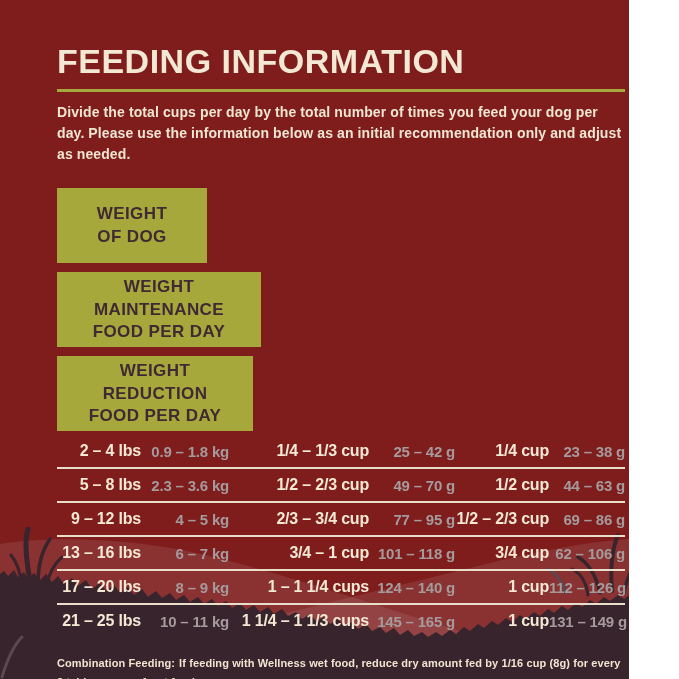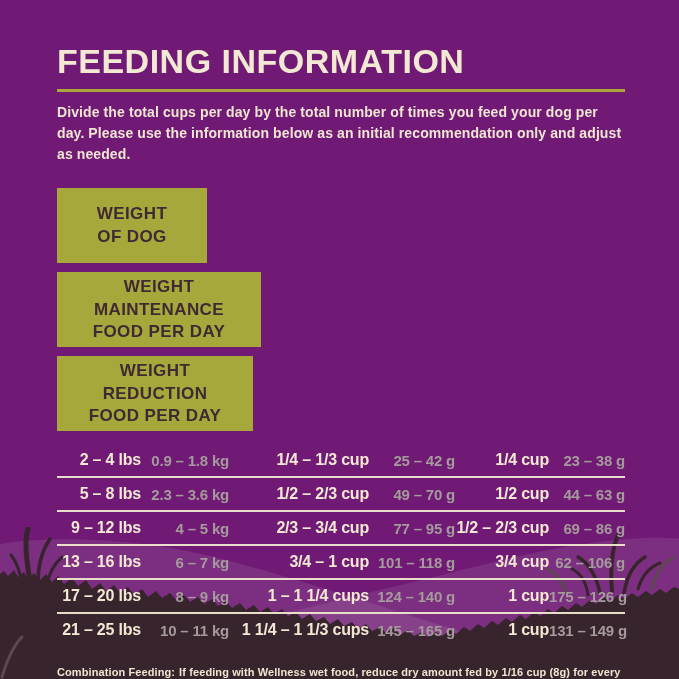--- a/index.html
+++ b/index.html
@@ -1,20 +1,20 @@
 <!DOCTYPE html>
 <html><head>
 <meta charset="utf-8">
 <style>
   html,body { margin:0; padding:0; }
   body { font-family: "Liberation Sans", sans-serif; }
   .stage {
     position: relative;
-    width: 679px; height: 679px;
-    background: #701a75;
+    width: 629px; height: 679px;
+    background: #7f1d1d;
     overflow: hidden;
   }
   .content {
     position: absolute;
     left: 57px; top: 0;
     width: 568px;
   }
   .title {
     margin: 42px 0 0 0;
     font-size: 34px;
@@ -52,21 +52,21 @@
     justify-content: center;
     text-align: center;
     font-weight: bold;
     font-size: 17px;
     line-height: 1.3;
     letter-spacing: 0.4px;
   }
   .hbox.w1 { width: 150px; }
   .hbox.w2 { width: 204px; }
   .hbox.w3 { width: 196px; }
-  .tbody { margin-top: 13px; }
+  .tbody { margin-top: 4px; }
   .trow {
     display: grid;
     grid-template-columns: 88px 84px 140px 86px 94px 76px;
     align-items: center;
     height: 32px;
     white-space: nowrap;
   }
   .trow:not(:last-child) { border-bottom: 2px solid #e9dec9; }
   .cell { text-align: right; }
   .cell.lbs { text-align: right; padding-right: 4px; }
@@ -181,21 +181,21 @@
         <span class="cell muted">101 – 118 g</span>
         <span class="cell strong">3/4 cup</span>
         <span class="cell muted">62 – 106 g</span>
       </div>
       <div class="trow">
         <span class="cell lbs strong">17 – 20 lbs</span>
         <span class="cell muted">8 – 9 kg</span>
         <span class="cell strong">1 – 1 1/4 cups</span>
         <span class="cell muted">124 – 140 g</span>
         <span class="cell strong">1 cup</span>
-        <span class="cell muted">175 – 126 g</span>
+        <span class="cell muted">112 – 126 g</span>
       </div>
       <div class="trow">
         <span class="cell lbs strong">21 – 25 lbs</span>
         <span class="cell muted">10 – 11 kg</span>
         <span class="cell strong">1 1/4 – 1 1/3 cups</span>
         <span class="cell muted">145 – 165 g</span>
         <span class="cell strong">1 cup</span>
         <span class="cell muted">131 – 149 g</span>
       </div>
     </div>

